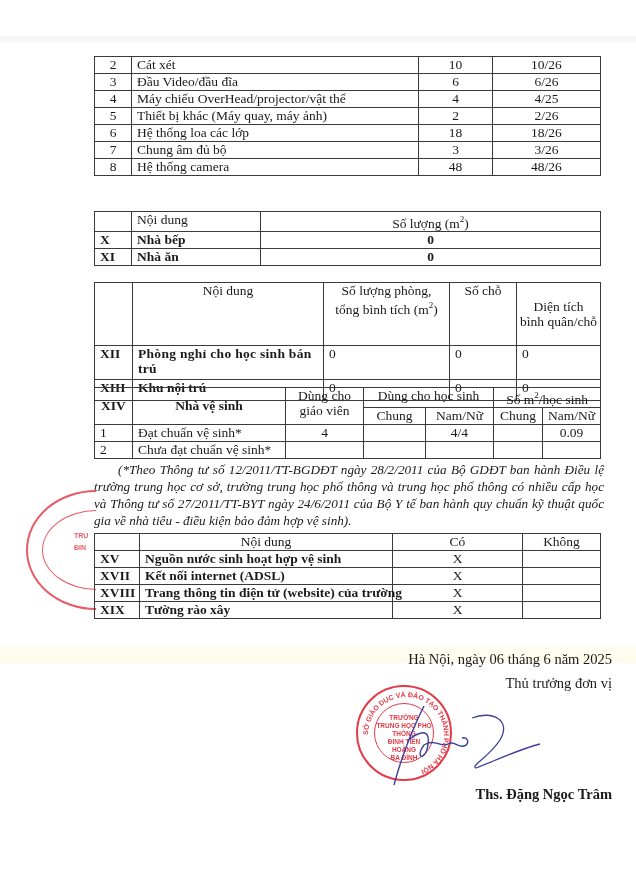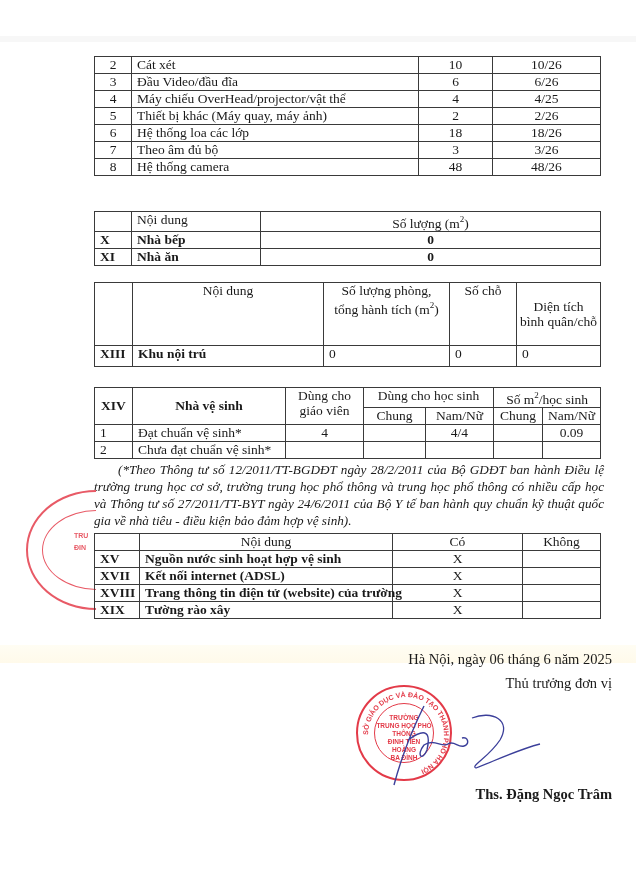--- a/index.html
+++ b/index.html
@@ -70,21 +70,21 @@
       <td class="c">2/26</td>
     </tr>
     <tr>
       <td class="c">6</td>
       <td>Hệ thống loa các lớp</td>
       <td class="c">18</td>
       <td class="c">18/26</td>
     </tr>
     <tr>
       <td class="c">7</td>
-      <td>Theo âm đủ bộ</td>
+      <td>Chung âm đủ bộ</td>
       <td class="c">3</td>
       <td class="c">3/26</td>
     </tr>
     <tr>
       <td class="c">8</td>
       <td>Hệ thống camera</td>
       <td class="c">48</td>
       <td class="c">48/26</td>
     </tr>
   </tbody>
@@ -120,23 +120,30 @@
       <col style="width:38px">
       <col style="width:191px">
       <col style="width:126px">
       <col style="width:67px">
       <col style="width:84px">
     </colgroup>
   <tbody>
     <tr>
       <td style="height:36px"></td>
       <td class="c">Nội dung</td>
-      <td class="c"><span>Số lượng phòng,</span><br><span>tổng hành tích (m</span><sup style="font-size:9px">2</sup><span>)</span></td>
+      <td class="c"><span>Số lượng phòng,</span><br><span>tổng bình tích (m</span><sup style="font-size:9px">2</sup><span>)</span></td>
       <td class="c">Số chỗ</td>
       <td class="c" style="padding:16px 1px"><span>Diện tích</span><br><span>bình quân/chỗ</span></td>
+    </tr>
+    <tr>
+      <td class="b" style="height:34px">XII</td>
+      <td class="b" style="letter-spacing:0.3px"><span>Phòng nghỉ cho học sinh bán</span><br><span>trú</span></td>
+      <td>0</td>
+      <td>0</td>
+      <td>0</td>
     </tr>
     <tr>
       <td class="b" style="height:21px">XIII</td>
       <td class="b">Khu nội trú</td>
       <td>0</td>
       <td>0</td>
       <td>0</td>
     </tr>
   </tbody>
 </table>

